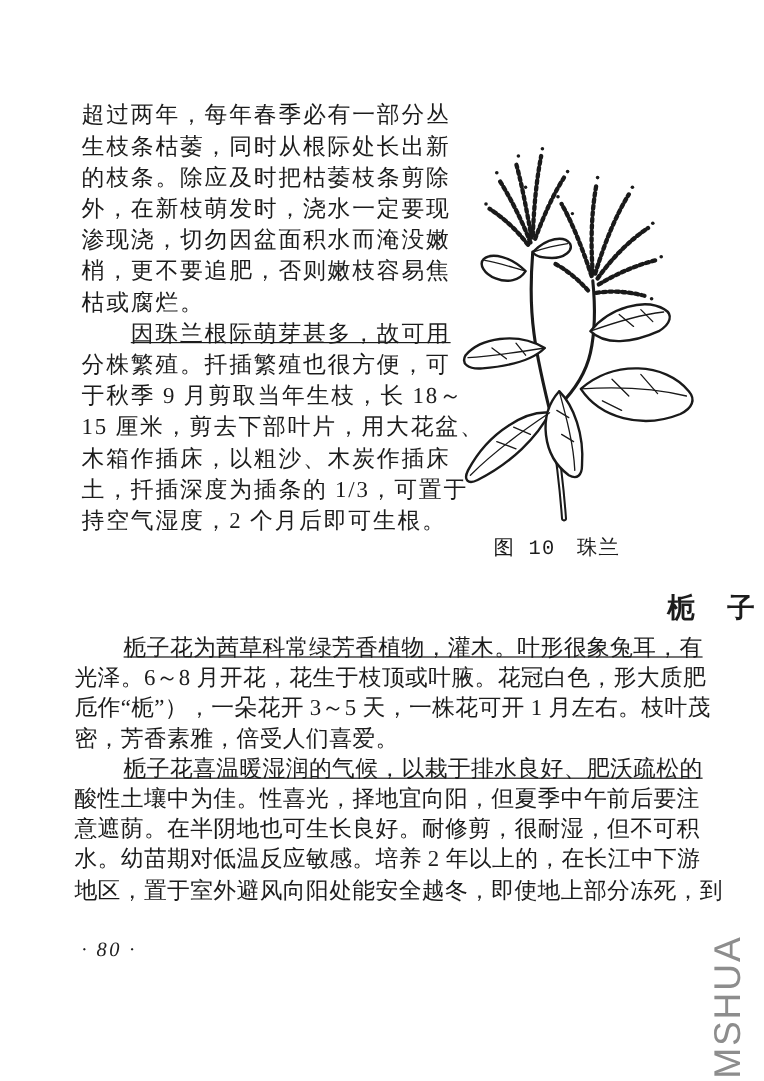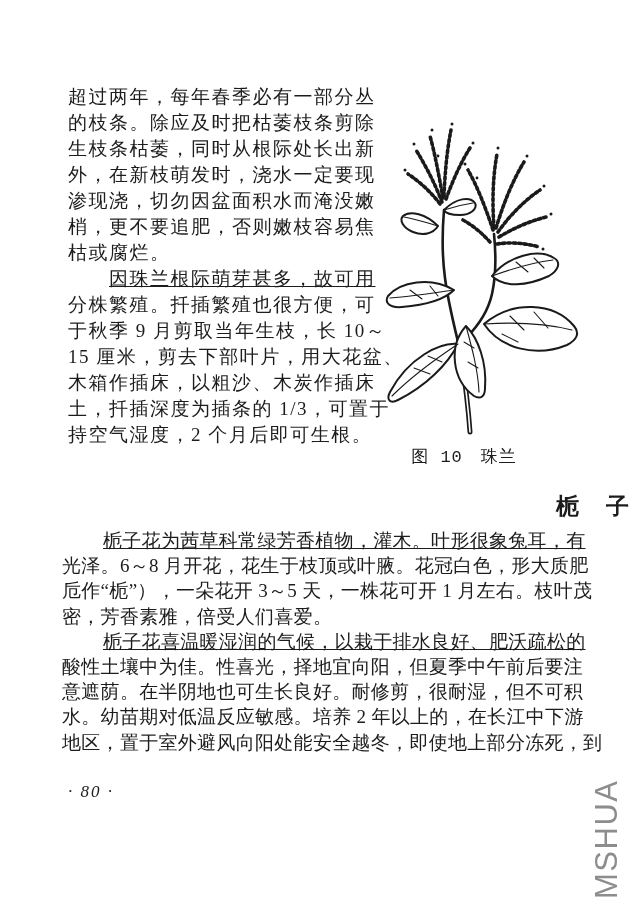--- a/index.html
+++ b/index.html
@@ -42,29 +42,29 @@
   }
   .plant { display:block; }
 </style>
 </head>
 <body>
 
 <div class="page">
 
   <div class="left-col">
     <div class="line">超过两年，每年春季必有一部分丛</div>
+    <div class="line">生枝条枯萎，同时从根际处长出新</div>
     <div class="line">的枝条。除应及时把枯萎枝条剪除</div>
-    <div class="line">生枝条枯萎，同时从根际处长出新</div>
     <div class="line">外，在新枝萌发时，浇水一定要现</div>
     <div class="line">渗现浇，切勿因盆面积水而淹没嫩</div>
     <div class="line">梢，更不要追肥，否则嫩枝容易焦</div>
     <div class="line">枯或腐烂。</div>
     <div class="line indent">因珠兰根际萌芽甚多，故可用</div>
     <div class="line">分株繁殖。扦插繁殖也很方便，可</div>
-    <div class="line">于秋季 9 月剪取当年生枝，长 10～</div>
+    <div class="line">于秋季 9 月剪取当年生枝，长 18～</div>
     <div class="line">15 厘米，剪去下部叶片，用大花盆、</div>
     <div class="line">木箱作插床，以粗沙、木炭作插床</div>
     <div class="line">土，扦插深度为插条的 1/3，可置于</div>
     <div class="line">持空气湿度，2 个月后即可生根。</div>
   </div>
 
   <div class="figure">
     <svg class="plant" width="228" height="352" viewBox="0 0 228 352" xmlns="http://www.w3.org/2000/svg">
       <g fill="none" stroke="#1a1a1a" stroke-linecap="round" stroke-linejoin="round">
 

